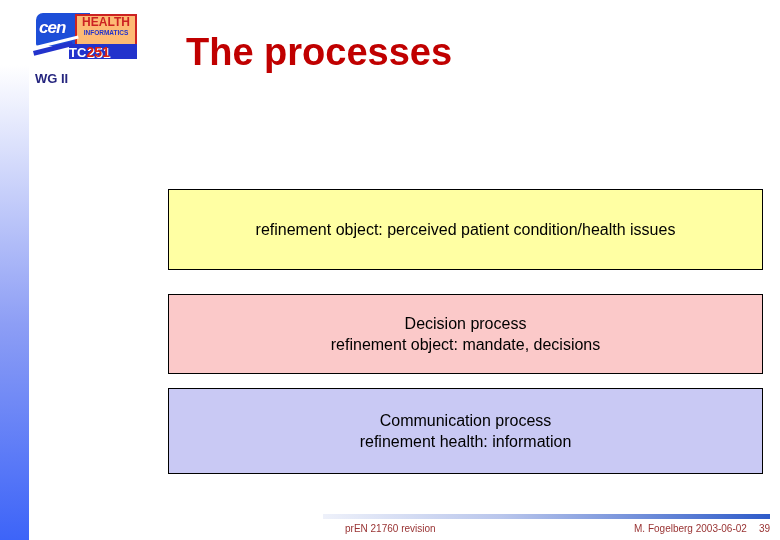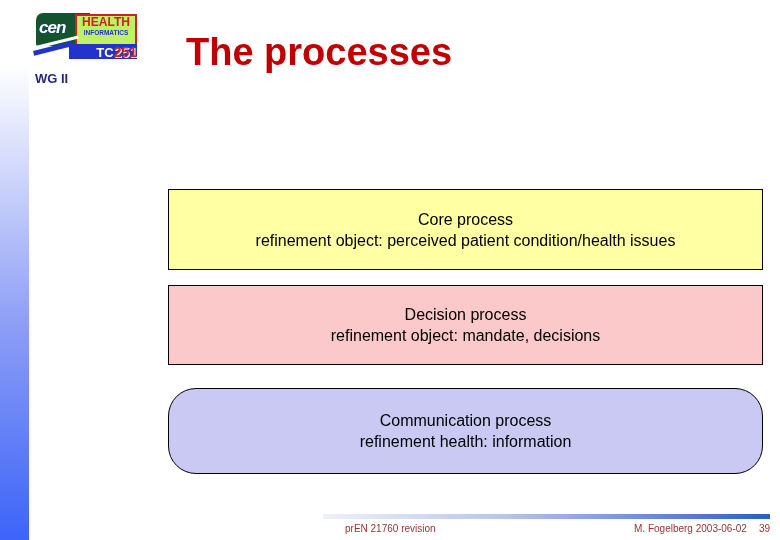--- a/index.html
+++ b/index.html
@@ -18,43 +18,43 @@
     left: 0; top: 0;
     width: 29px; height: 540px;
     background: linear-gradient(180deg, #ffffff 0%, #ffffff 12%, #8d9ef5 60%, #3d64f8 100%);
   }
 
   
   .logo { position: absolute; left: 36px; top: 13px; width: 101px; height: 46px; }
   .logo-cen-box {
     position: absolute; left: 0; top: 0;
     width: 54px; height: 33px;
-    background: #14532d;
+    background: #1d4ed8;
     border-radius: 7px 0 0 2px;
   }
   .logo-cen-text {
     position: absolute; left: 3px; top: 5px;
     color: #ffffff; font-size: 17px; font-weight: bold; font-style: italic;
     letter-spacing: -1px;
     text-shadow: 0 0 1px #2233cc;
   }
   .logo-health-box {
     position: absolute; left: 39px; top: 1px;
     width: 58px; height: 28px;
-    background: #bef264;
+    background: #fdba74;
     border: 2px solid #cc2222;
     text-align: center;
   }
   .logo-health { color: #cc2222; font-size: 12px; font-weight: bold; line-height: 13px; letter-spacing: 0px; }
   .logo-informatics { color: #2233cc; font-size: 6.5px; font-weight: bold; line-height: 8px; }
   .logo-tc-strip {
     position: absolute; left: 33px; top: 31px;
     width: 68px; height: 15px;
     background: #2233cc;
-    text-align: right; line-height: 15px;
+    text-align: left; line-height: 15px;
   }
   .logo-tc { color: #ffffff; font-size: 13px; font-weight: bold; letter-spacing: 0px; }
   .logo-251 { color: #dd2211; font-size: 14px; font-weight: bold; text-shadow: 1px 1px 0 #ffffff; }
   .logo-swoosh {
     position: absolute; left: -3px; top: 28px;
     width: 46px; height: 3px;
     background: #ffffff;
     transform: rotate(-14deg);
   }
   .logo-swoosh-under {
@@ -82,21 +82,21 @@
     width: 593px;
     border: 1.5px solid #000000;
     display: flex;
     flex-direction: column;
     align-items: center;
     justify-content: center;
     text-align: center;
     color: #000000;
   }
   .box-core { top: 189px; height: 79px; }
-  .box-decision { top: 285px; height: 78px; justify-content: center; }
+  .box-decision { top: 294px; height: 78px; justify-content: center; }
   .box-communication { top: 388px; height: 84px; }
   .process-box .box-title { font-size: 16px; line-height: 21px; }
   .process-box .box-subtitle { font-size: 16px; line-height: 21px; }
 
   
   .footer-bar {
     position: absolute;
     left: 323px; top: 514px;
     width: 447px; height: 5px;
     background: linear-gradient(90deg, #eef1fa 0%, #b9c6ec 40%, #2e5bc9 100%);
@@ -132,30 +132,29 @@
     <div class="logo-tc-strip">
       <span class="logo-tc">TC</span><span class="logo-251">251</span>
     </div>
   </div>
 
   <div class="wg-label" style="color: rgb(38, 38, 127);">WG II</div>
 
   <h1 class="slide-title" style="margin: 0px; color: rgb(192, 0, 0);">The processes</h1>
 
   <div class="process-box box-core" style="background-color: rgb(255, 255, 163);">
-    <div class="box-title">Core process</div>
     <div class="box-subtitle">refinement object: perceived patient condition/health issues</div>
   </div>
 
   <div class="process-box box-decision" style="background-color: rgb(251, 201, 201);">
     <div class="box-title">Decision process</div>
     <div class="box-subtitle">refinement object: mandate, decisions</div>
   </div>
 
-  <div class="process-box box-communication" style="background-color: rgb(201, 201, 244); border-radius: 28px;">
+  <div class="process-box box-communication" style="background-color: rgb(201, 201, 244);">
     <div class="box-title">Communication process</div>
     <div class="box-subtitle">refinement health: information</div>
   </div>
 
   <div class="footer-bar"></div>
   <div class="footer-left" style="color: rgb(153, 51, 51);">prEN 21760 revision</div>
   <div class="footer-right" style="color: rgb(153, 51, 51);">
     <span>M. Fogelberg 2003-06-02</span><span class="page-num">39</span>
   </div>
 

